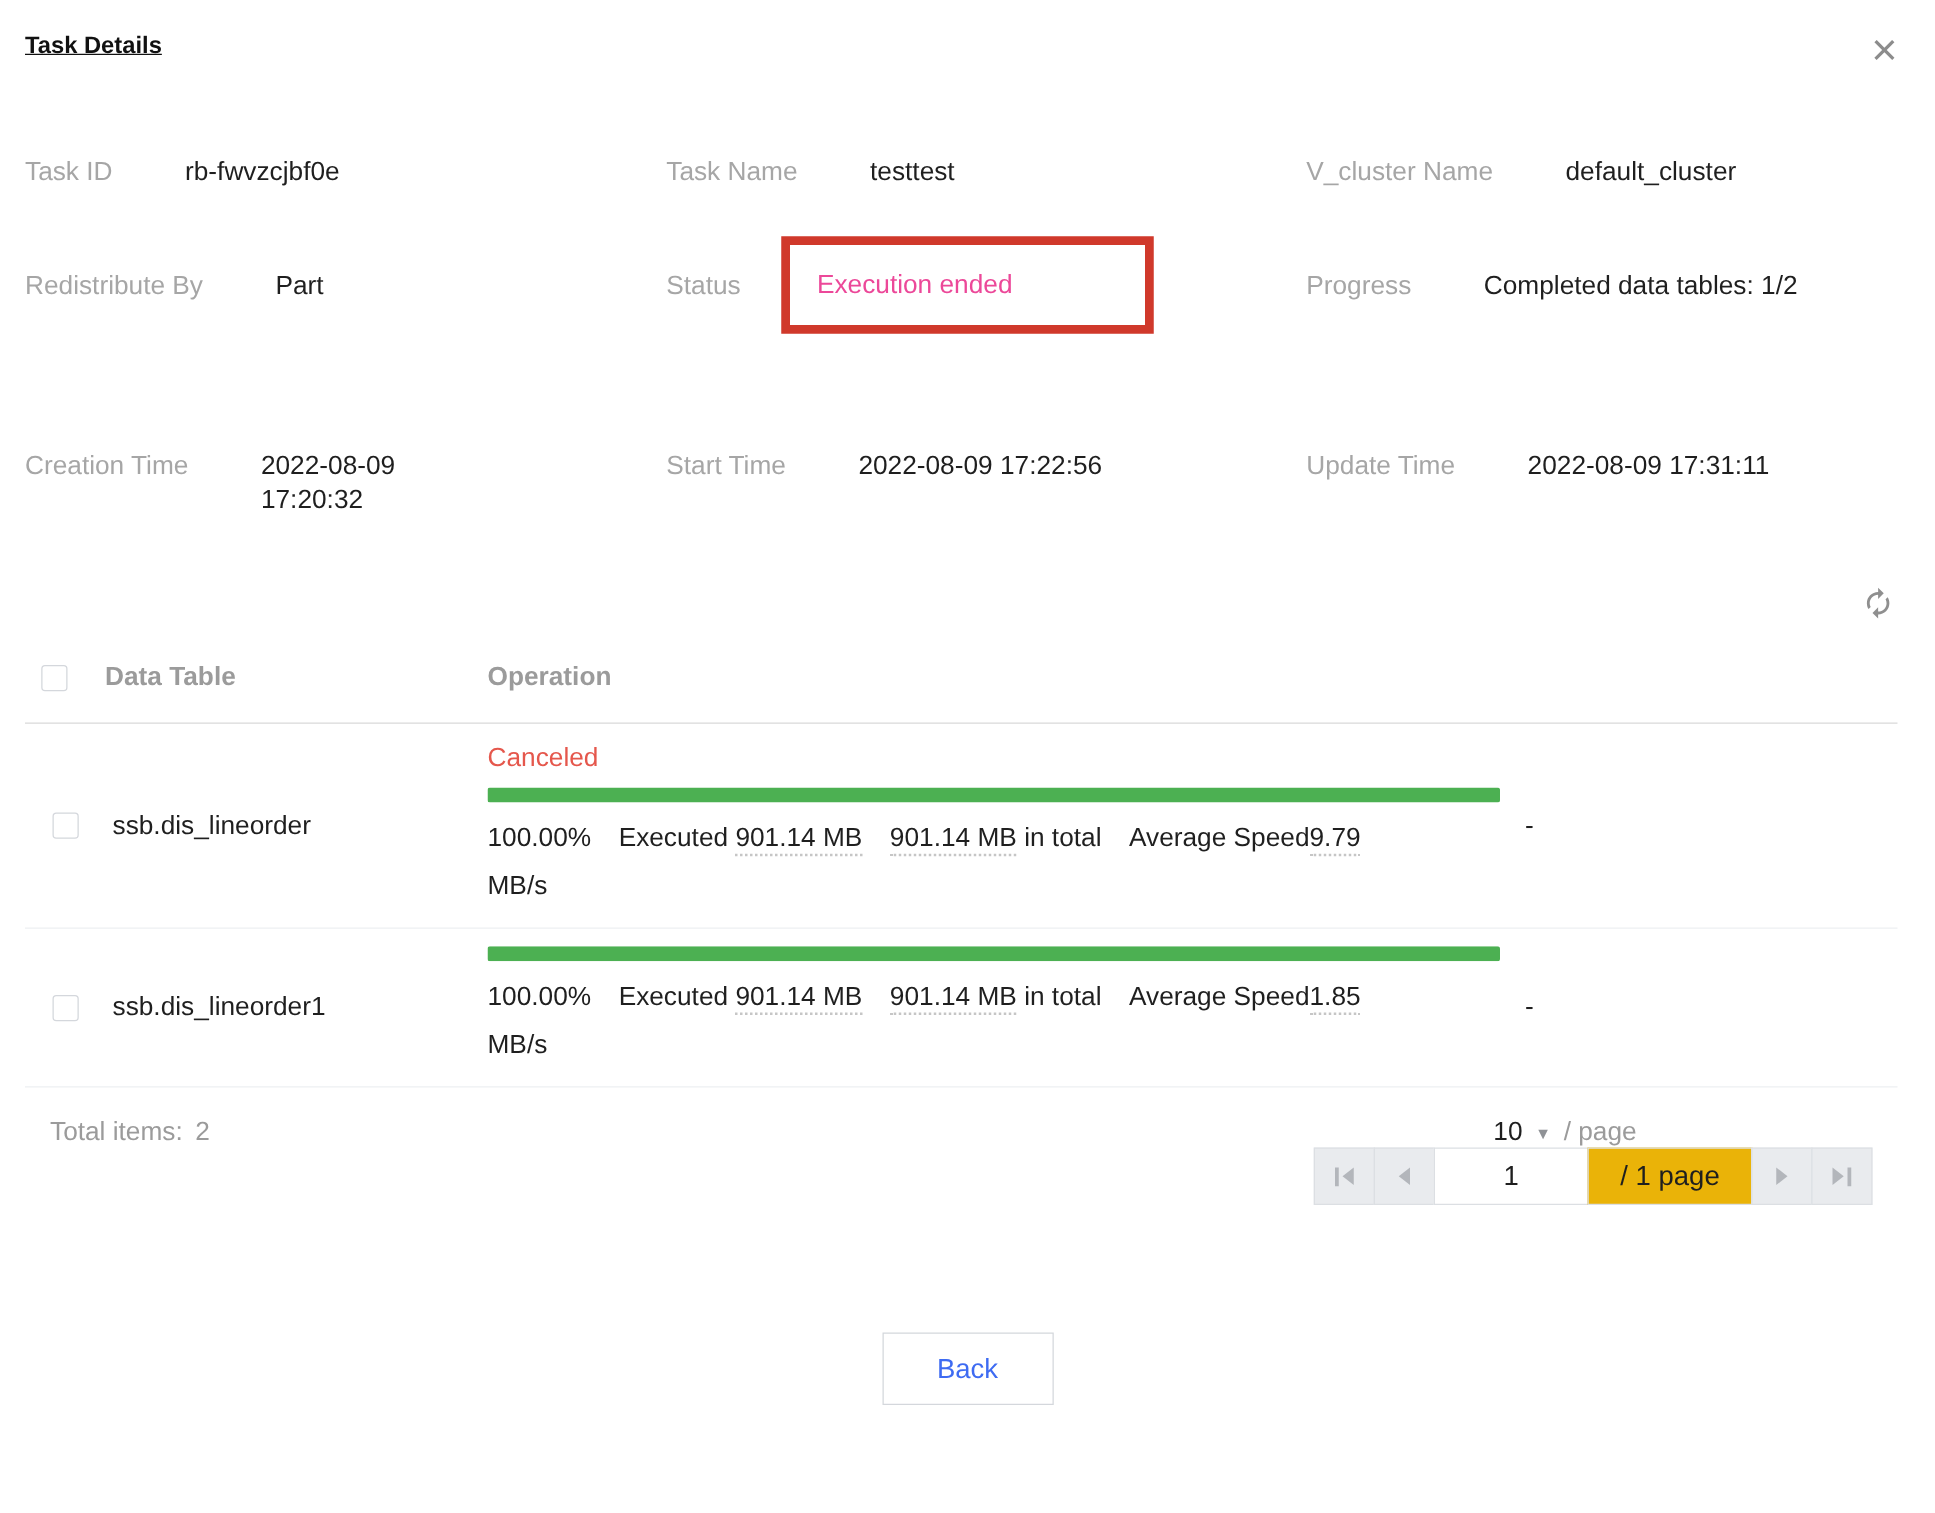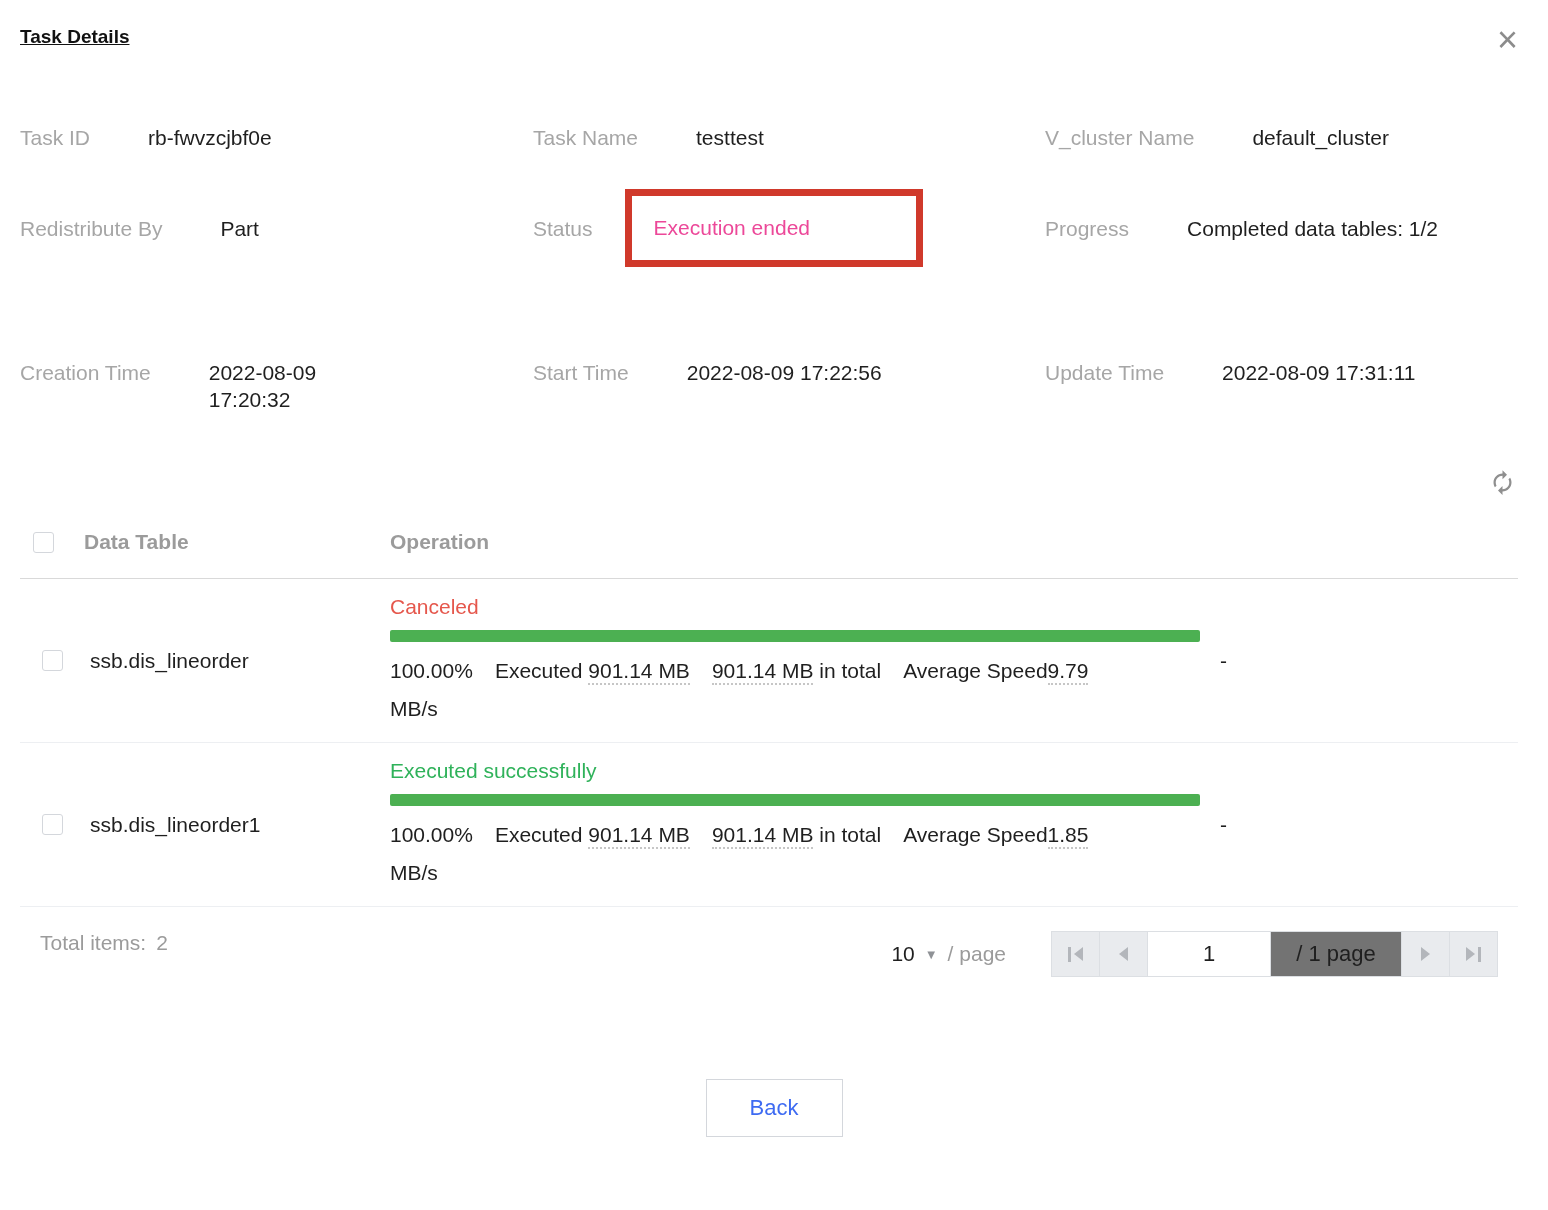--- a/index.html
+++ b/index.html
@@ -47,32 +47,32 @@
   .stats { width: 810px; line-height: 38px; color: #1f1f1f; }
   .stats .seg { margin-right: 22px; }
   .dotted { border-bottom: 2px dotted #c6c6c6; padding-bottom: 1px; }
   .unit-break { display: block; }
   .op-head { padding-left: 10px; }
   .op-cell { padding-left: 20px; font-size: 21px; }
 
   
   .pager { display: flex; align-items: flex-start; margin: 0 50px 0 20px; padding-top: 24px; font-size: 21px; }
   .total-items { color: #9b9b9b; margin-left: 20px; display: flex; gap: 10px; }
-  .pager-right { margin-left: auto; display: flex; align-items: center; }
+  .pager-right { margin-left: auto; display: flex; align-items: center; flex-direction: column; }
   .page-size { display: flex; align-items: center; gap: 10px; margin-right: 46px; cursor: pointer; }
   .page-size .num { color: #1f1f1f; }
   .page-size .caret { font-size: 13px; color: #8f9296; }
   .page-size .per { color: #9b9b9b; }
   .btn-group { display: flex; }
   .pg-btn { height: 46px; background: #e9ebee; border: 1px solid #dcdfe3; margin-left: -1px;
             display: flex; align-items: center; justify-content: center; cursor: pointer; }
   .pg-nav { width: 49px; }
   .pg-input { width: 124px; height: 46px; border: 1px solid #dcdfe3; margin-left: -1px; text-align: center;
               font-size: 22px; font-family: "Liberation Sans", sans-serif; color: #1f1f1f; background: #fff; }
-  .pg-total { width: 132px; background: #737373; font-size: 22px; color: #1f1f1f; }
+  .pg-total { width: 132px; background: #eab308; font-size: 22px; color: #1f1f1f; }
   .tri-l { width: 0; height: 0; border-top: 7px solid transparent; border-bottom: 7px solid transparent; border-right: 9px solid #b3b6bb; }
   .tri-r { width: 0; height: 0; border-top: 7px solid transparent; border-bottom: 7px solid transparent; border-left: 9px solid #b3b6bb; }
   .pg-bar { width: 3px; height: 15px; background: #b3b6bb; }
   .gap2 { display: inline-flex; gap: 3px; align-items: center; }
 
   
   .back-wrap { display: flex; justify-content: center; margin-top: 102px; padding-bottom: 40px; }
   .back-btn { width: 137px; height: 58px; background: #fff; border: 1px solid #d4d7dc; color: #3e6bf2;
               font-size: 22px; font-family: "Liberation Sans", sans-serif; cursor: pointer; }
 </style>
@@ -158,21 +158,20 @@
         <span class="unit-break">MB/s</span>
       </div>
     </div>
     <span class="op-cell">-</span>
   </div>
 
   <div class="t-grid t-row">
     <span class="cbx cbx-row"></span>
     <span class="name-cell">ssb.dis_lineorder1</span>
     <div class="prog-cell">
-      <div class="status-line status-success">Executed successfully</div>
       <div class="bar-track">
         <div class="bar-fill" style="width:100%"></div>
       </div>
       <div class="stats">
         <span class="seg">100.00%</span><span class="seg"><span>Executed</span> <span class="dotted">901.14 MB</span></span><span class="seg"><span class="dotted">901.14 MB</span> <span>in total</span></span><span><span>Average Speed</span><span class="dotted">1.85</span></span>
         <span class="unit-break">MB/s</span>
       </div>
     </div>
     <span class="op-cell">-</span>
   </div>

